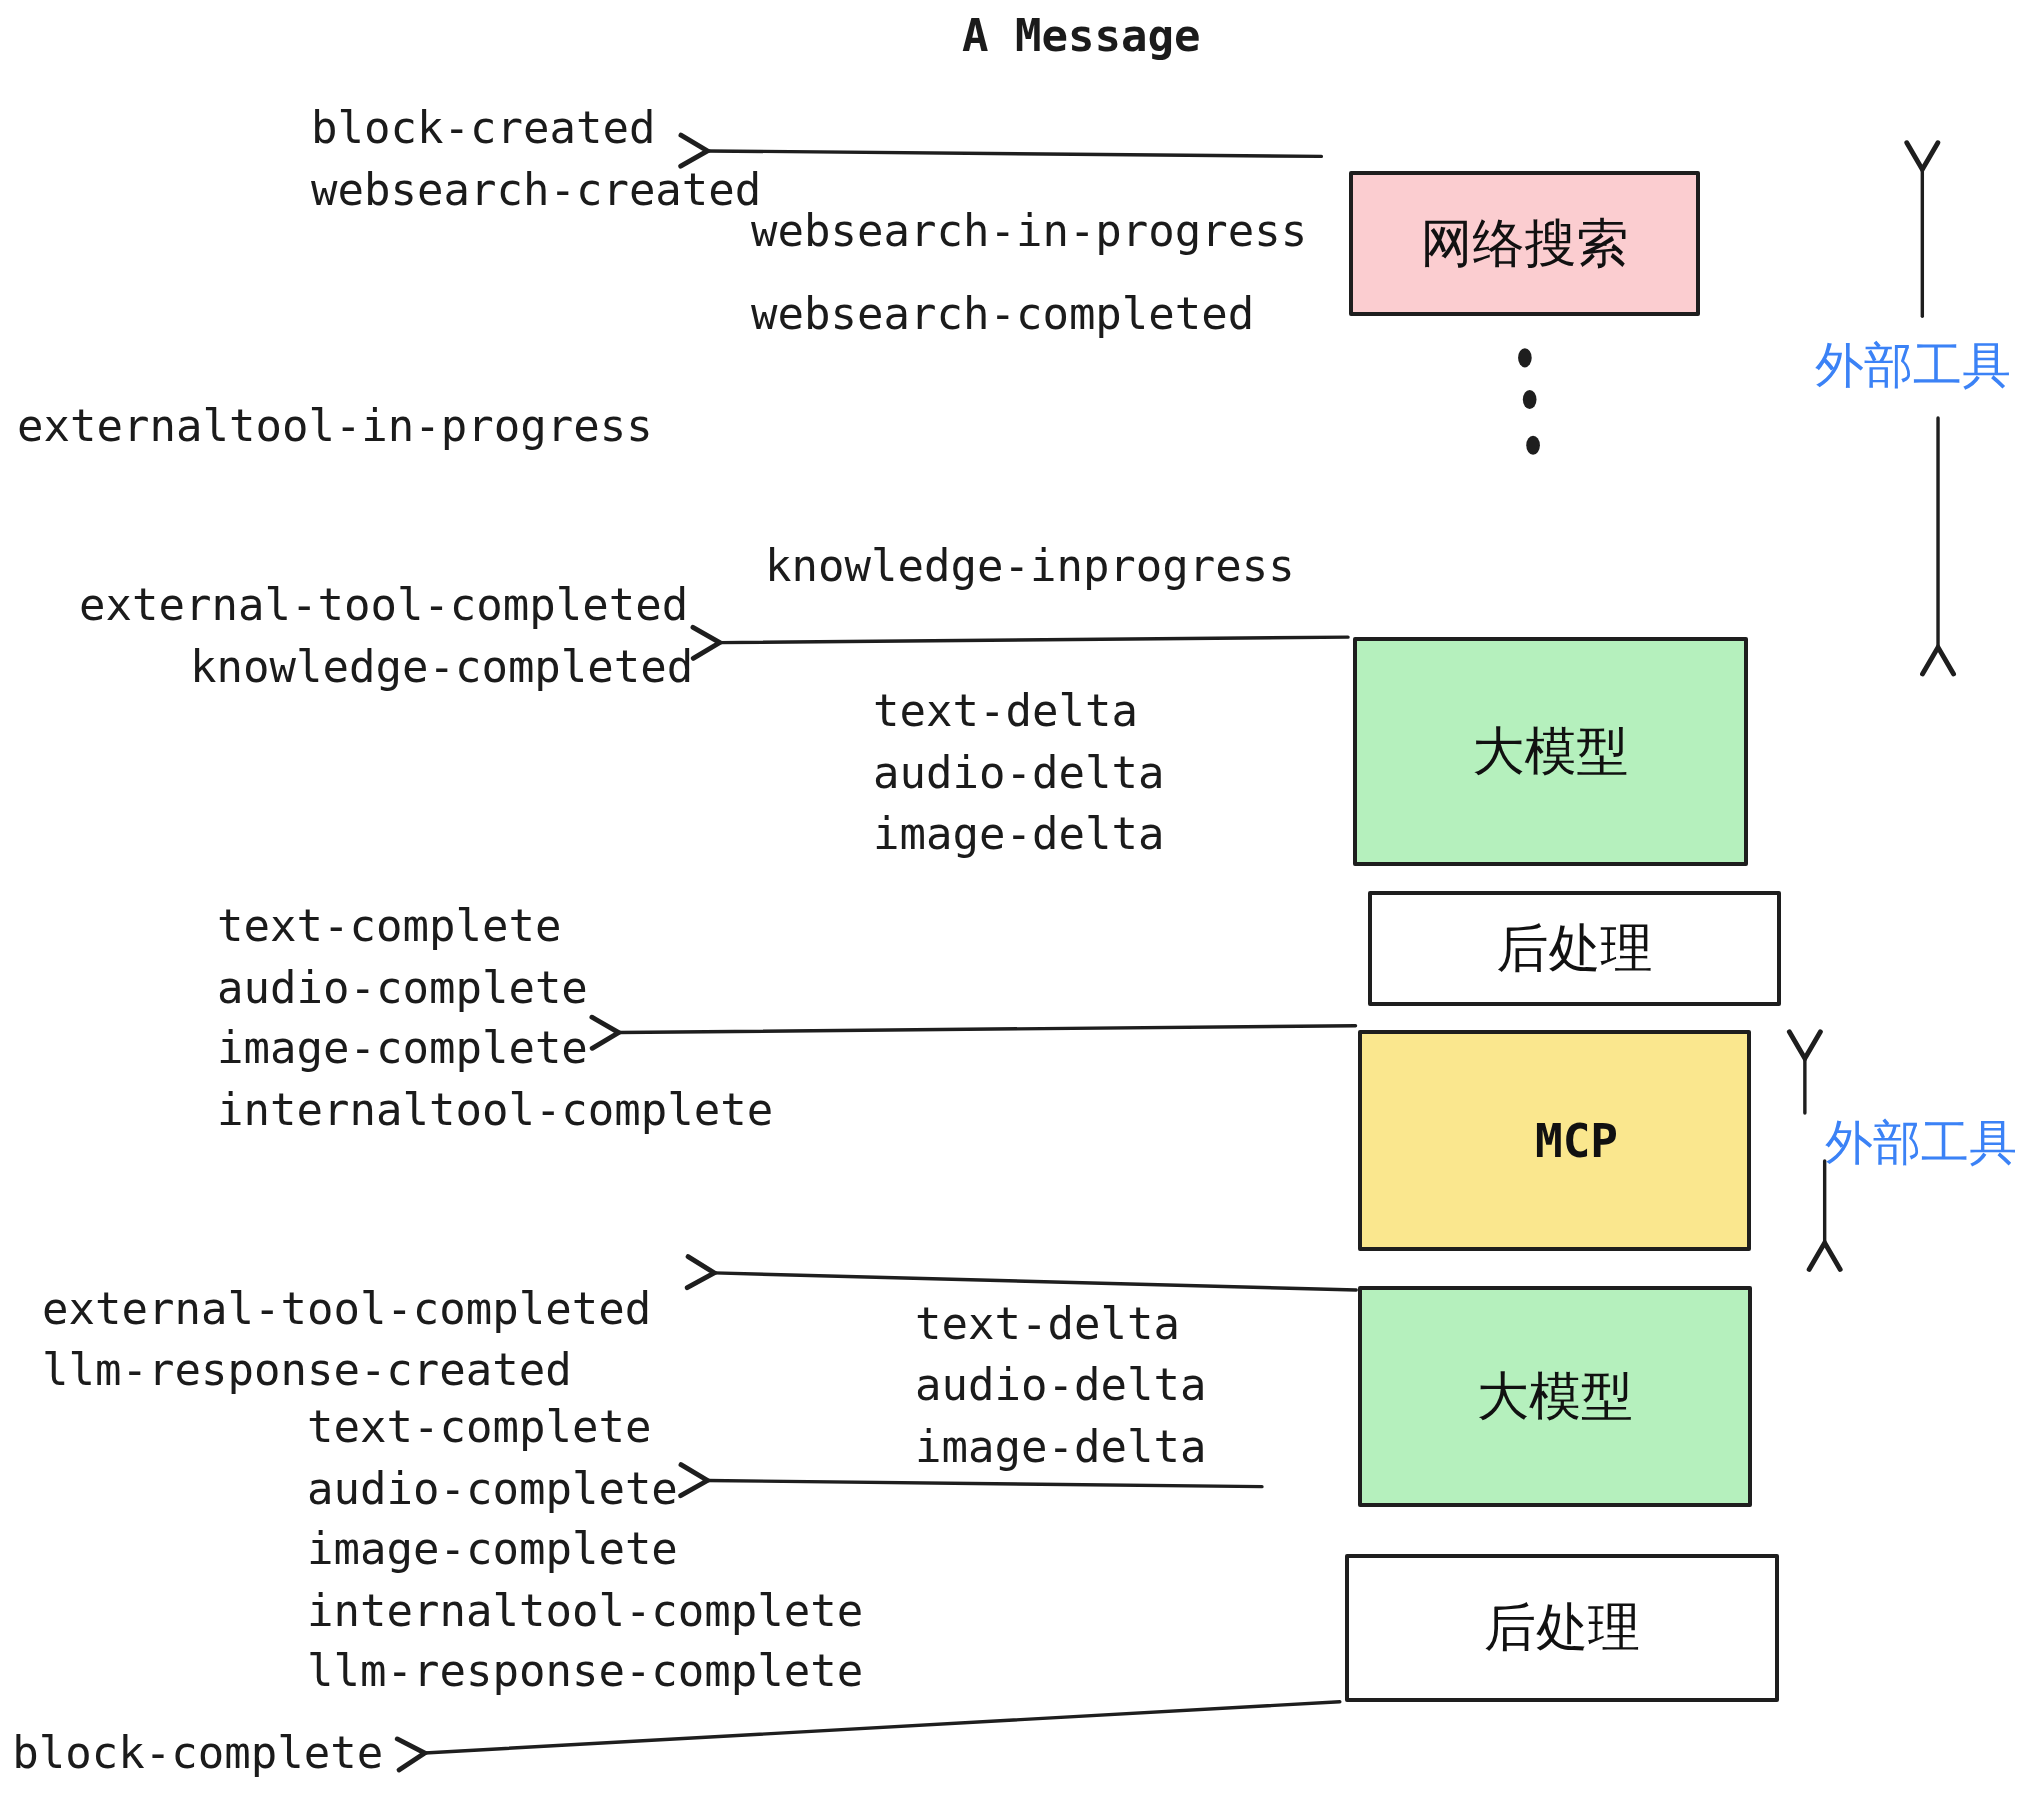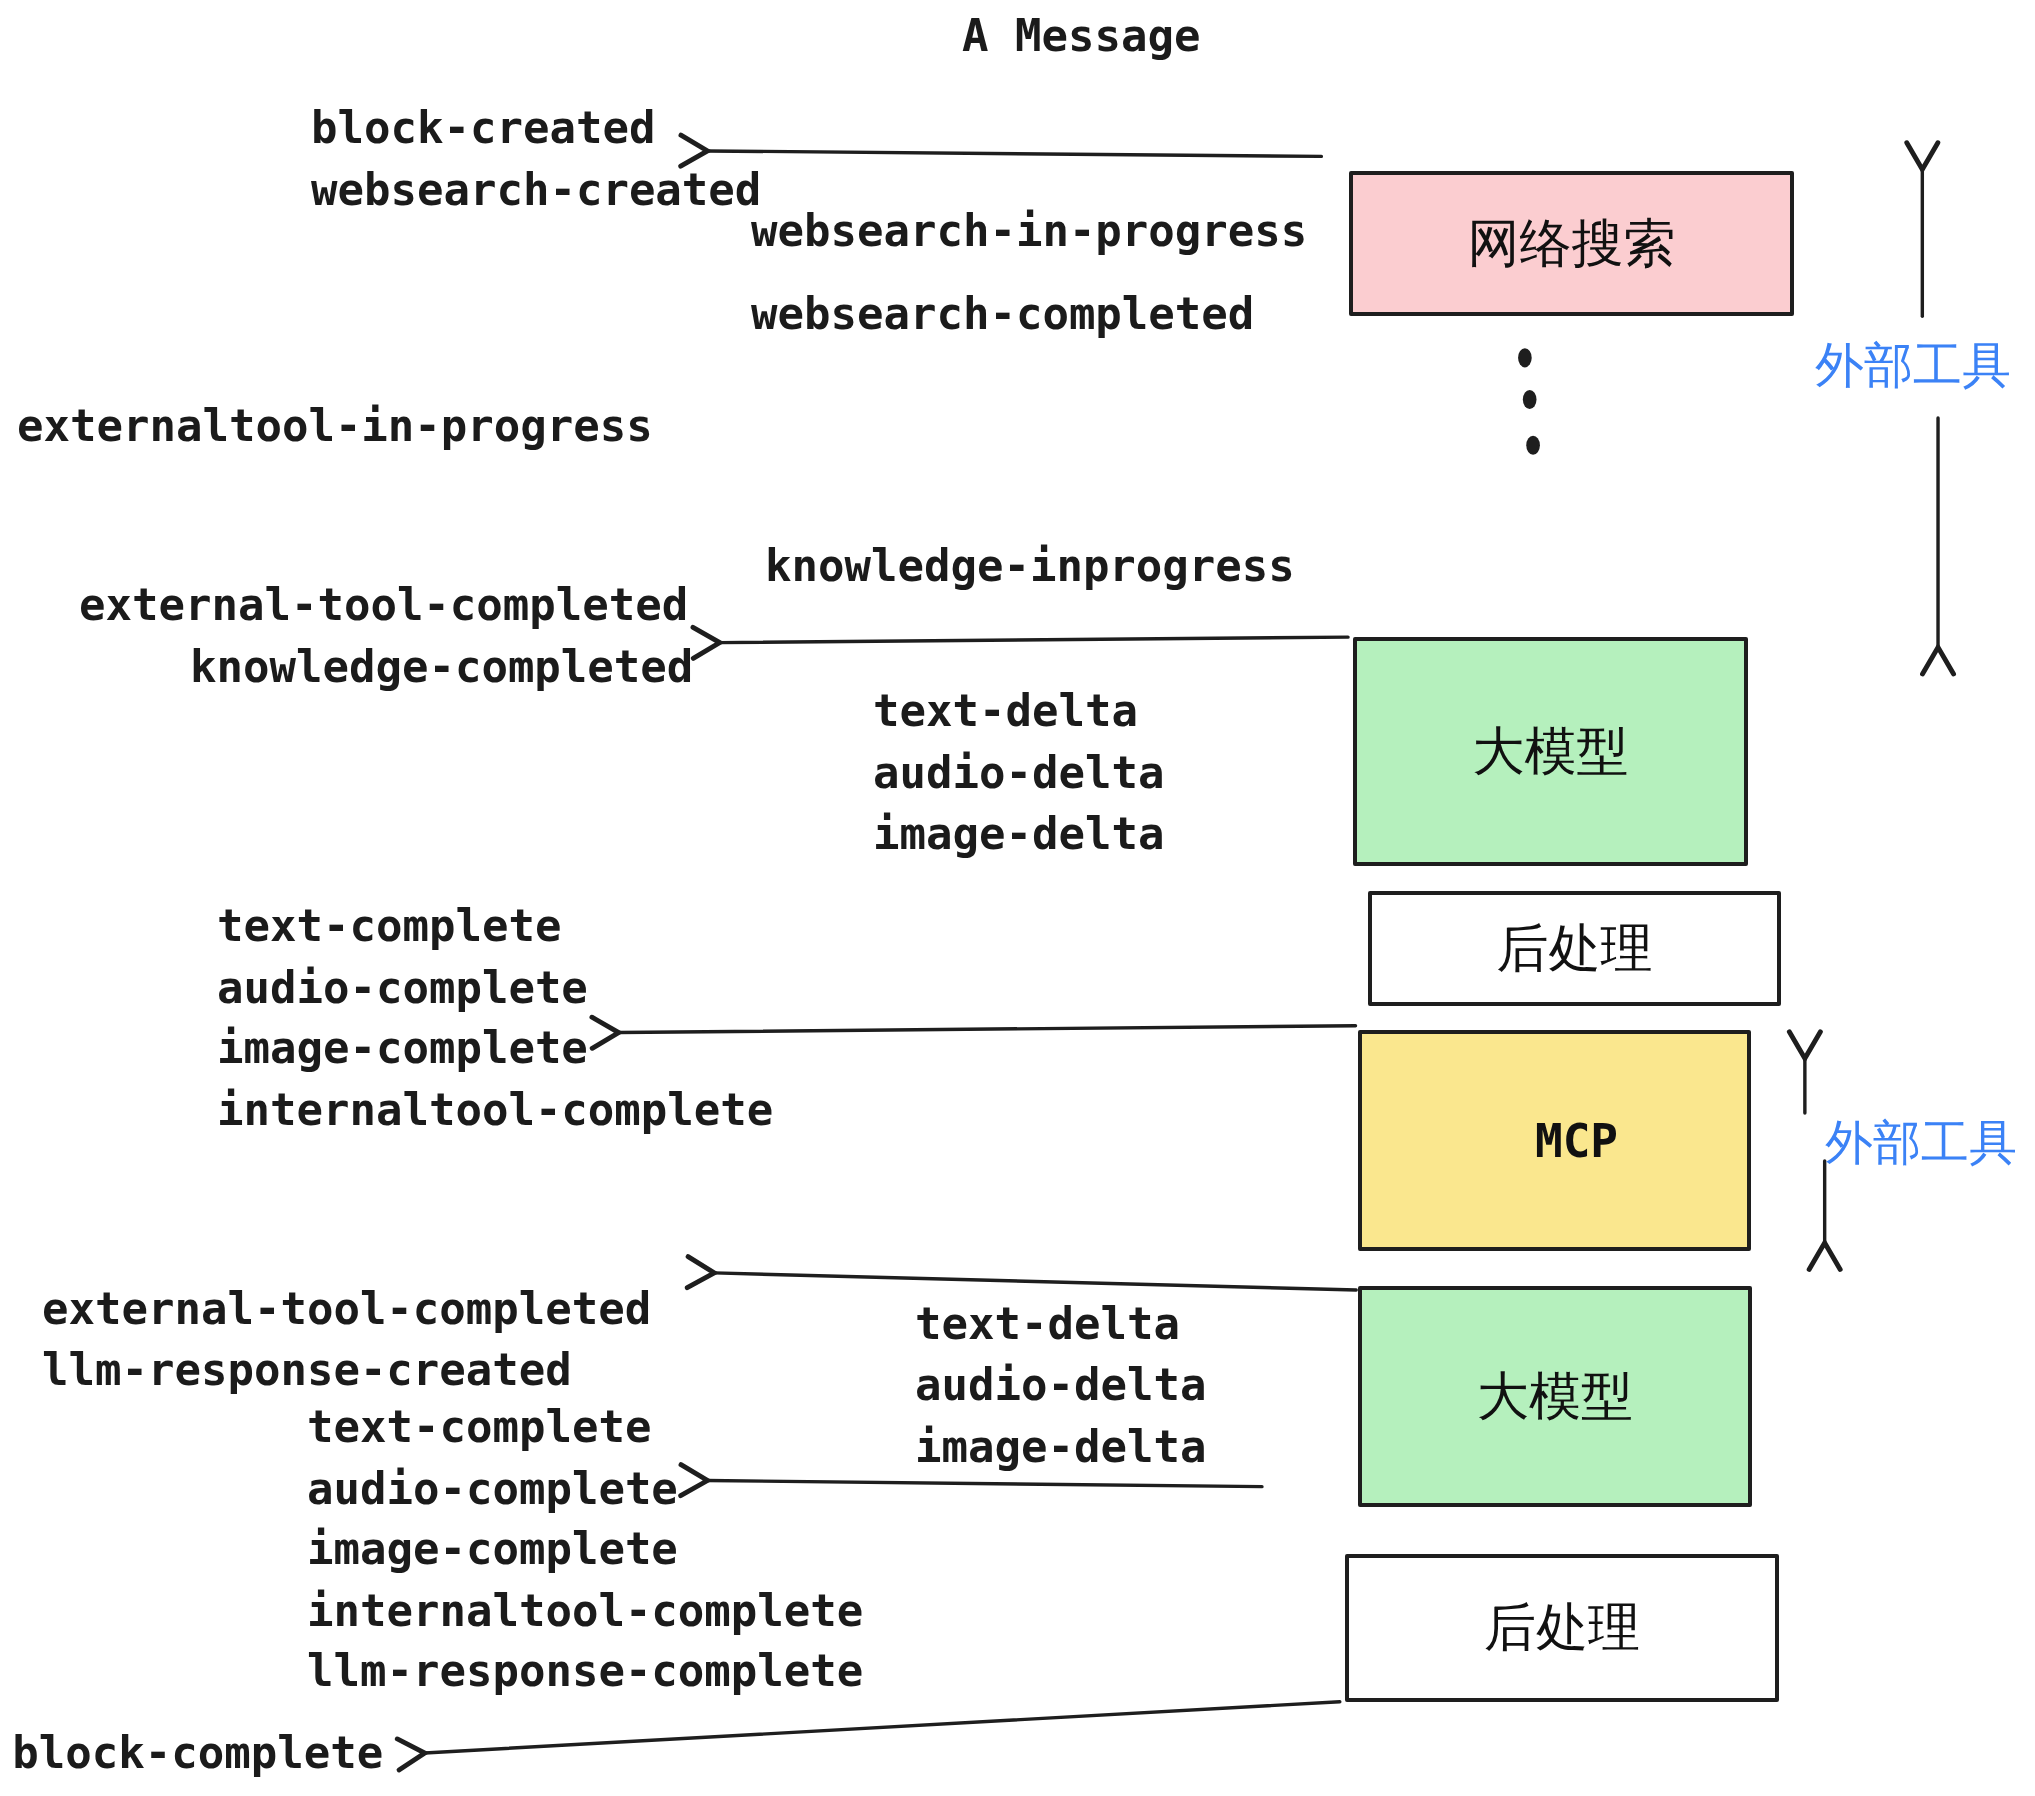--- a/index.html
+++ b/index.html
@@ -2,21 +2,21 @@
 <html style="font-size:11px"><head>
 <meta charset="utf-8">
 <style>
   html,body{margin:0;padding:0;background:#ffffff;}
   .canvas{
     position:relative;width:2035px;height:1796px;background:#ffffff;overflow:hidden;
     font-family:"DejaVu Sans Mono","Liberation Mono",monospace;color:#1b1b1b;
   }
   .evt{
     position:absolute;font-size:44px;line-height:1.2;white-space:nowrap;
-    font-weight:700;color:#1b1b1b;letter-spacing:0px;
+    font-weight:400;color:#1b1b1b;letter-spacing:0px;
   }
   .title{
     position:absolute;font-size:44px;font-weight:bold;white-space:nowrap;color:#1b1b1b;
   }
   .box{
     position:absolute;box-sizing:border-box;border:4.1px solid #1e1e1e;border-radius:2px;
     display:flex;align-items:center;justify-content:center;
     font-family:"DejaVu Sans","Liberation Sans",sans-serif;font-size:52px;color:#111111;
     white-space:nowrap;
   }
@@ -61,21 +61,21 @@
 
     <g>
       <ellipse cx="2233" cy="524" rx="10" ry="14"></ellipse>
       <ellipse cx="2240" cy="585" rx="10" ry="14"></ellipse>
       <ellipse cx="2245" cy="652" rx="10" ry="14"></ellipse>
     </g>
   </svg>
 
   <div class="title" style="left:962px;top:9.6px;">A Message</div>
 
-  <div class="box fill-pink" style="left:1349px;top:171px;width:445px;height:145px;">
+  <div class="box fill-pink" style="left:1349px;top:171px;width:351px;height:145px;">
     <span class="box-label">网络搜索</span>
   </div>
   <div class="box fill-green" style="left:1353px;top:637px;width:395px;height:229px;">
     <span class="box-label">大模型</span>
   </div>
   <div class="box fill-white" style="left:1368px;top:891px;width:413px;height:115px;">
     <span class="box-label">后处理</span>
   </div>
   <div class="box fill-yellow" style="left:1358px;top:1030px;width:393px;height:221px;">
     <span class="box-label mono-box-label">MCP</span>

